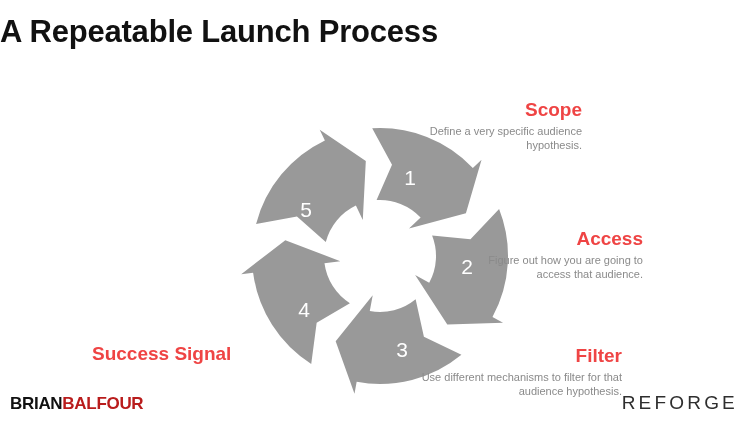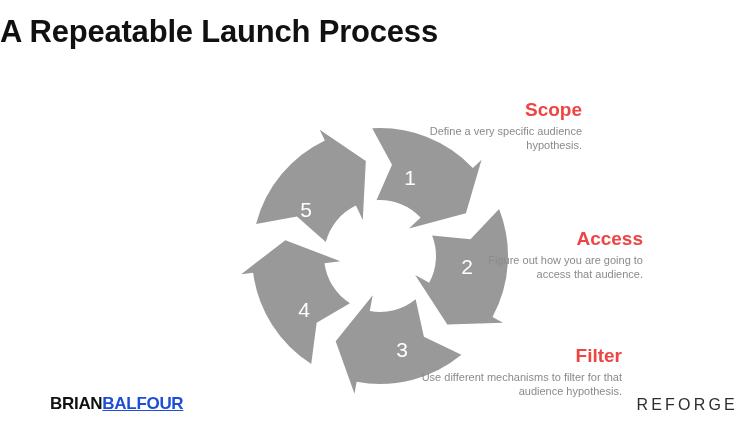--- a/index.html
+++ b/index.html
@@ -81,28 +81,28 @@
   
   .footer-logo {
     position: absolute;
     bottom: 8px;
     font-weight: bold;
     font-size: 17px;
     letter-spacing: -0.3px;
     white-space: nowrap;
   }
   #logo-brianbalfour { left: 10px; }
-  #logo-brianbalfour .b1 { color: #111111; margin-left: 40px; }
-  #logo-brianbalfour .b2 { color: #1d4ed8; text-decoration: underline; }
+  #logo-brianbalfour .b1 { color: #111111; }
+  #logo-brianbalfour .b2 { color: #b91c1c; }
 
   #logo-reforge {
     right: 12px;
     color: #2e2e2e;
     letter-spacing: 3.2px;
-    font-size: 16px;
+    font-size: 19px;
     font-weight: normal;
   }
 </style>
 </head>
 <body>
 
 <div id="slide">
 
   <div class="title">A Repeatable Launch Process</div>
 
@@ -132,20 +132,21 @@
     <h3>Access</h3>
     <p>Figure out how you are going to access that audience.</p>
   </div>
 
   <div class="step align-right" id="step-filter">
     <h3>Filter</h3>
     <p>Use different mechanisms to filter for that audience hypothesis.</p>
   </div>
 
   <div class="step align-left" id="step-success">
+    <h3>Success Signal</h3>
   </div>
 
   <div class="step align-left" id="step-leverage">
   </div>
 
   <div class="footer-logo" id="logo-brianbalfour">
     <span class="b1">BRIAN</span><span class="b2">BALFOUR</span>
   </div>
 
   <div class="footer-logo" id="logo-reforge">REFORGE</div>

